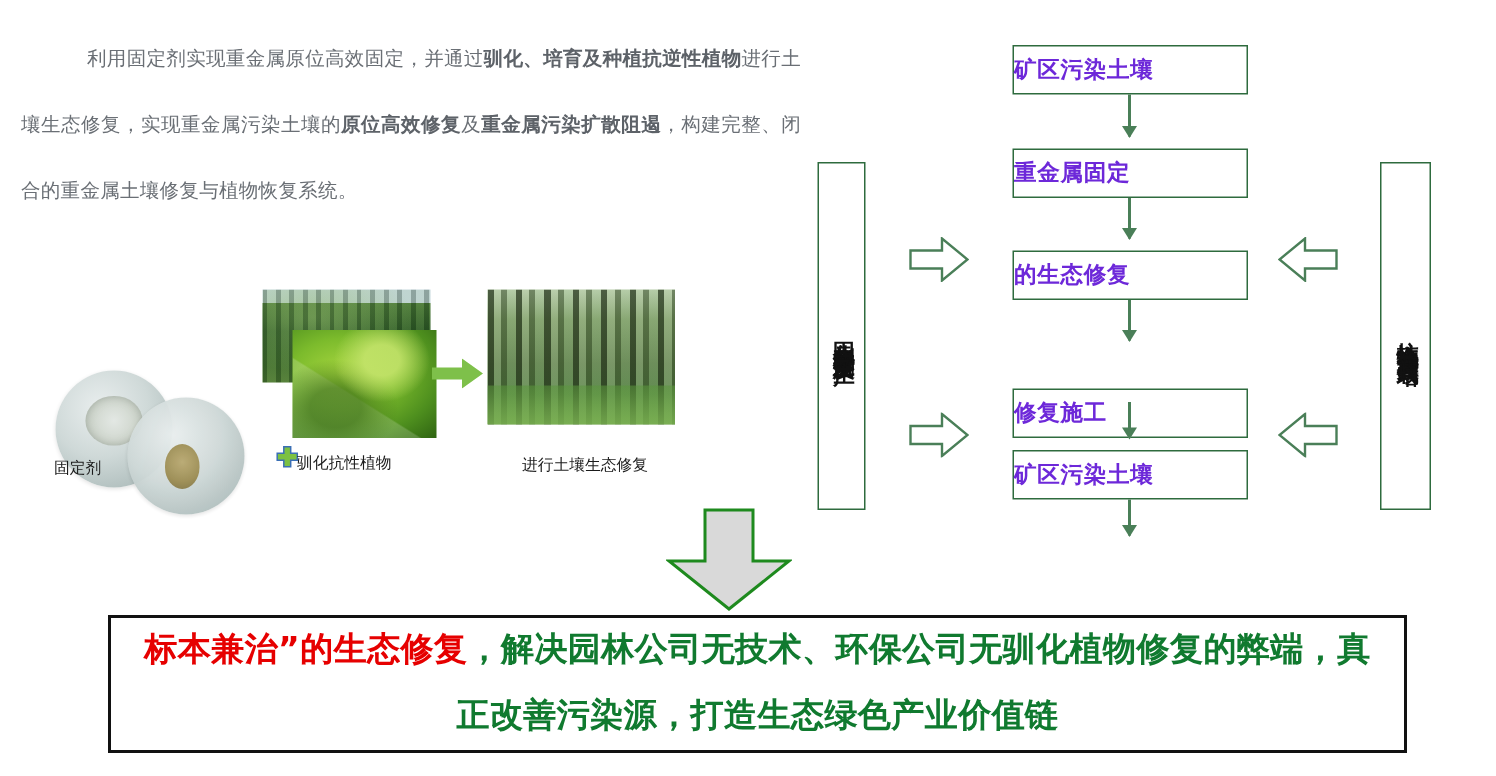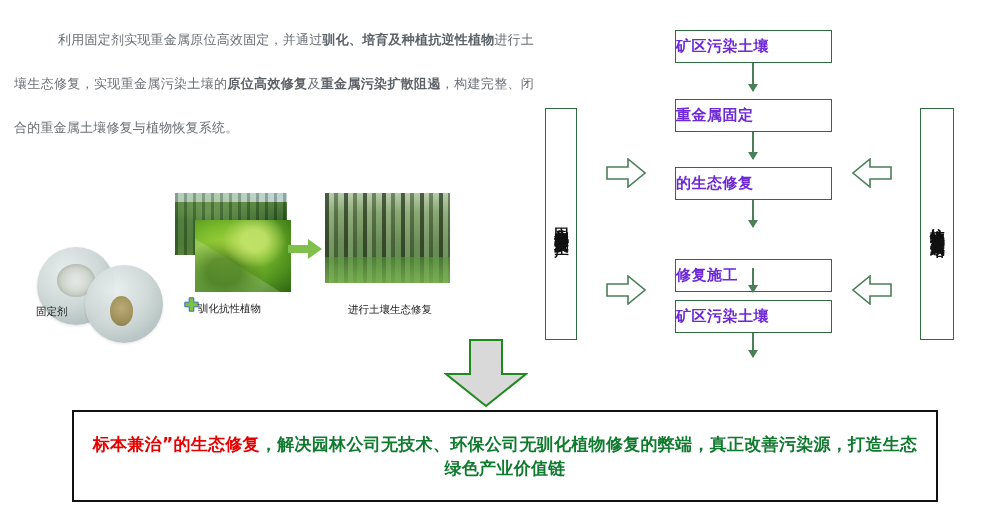--- a/index.html
+++ b/index.html
@@ -220,22 +220,22 @@
     border: 2.5px solid #111111;
     box-sizing: border-box;
     background: #ffffff;
     display: flex;
     align-items: center;
     justify-content: center;
     text-align: center;
     padding: 4px 14px;
   }
   #summary-text {
-    font-size: 17px;
-    line-height: 24px;
+    font-size: 22px;
+    line-height: 44px;
     font-weight: bold;
     color: #107a2f;
     letter-spacing: .3px;
   }
   #summary-text .hl { color: #e60000; }
 </style>
 </head>
 <body>
 
 <div id="intro-paragraph">

